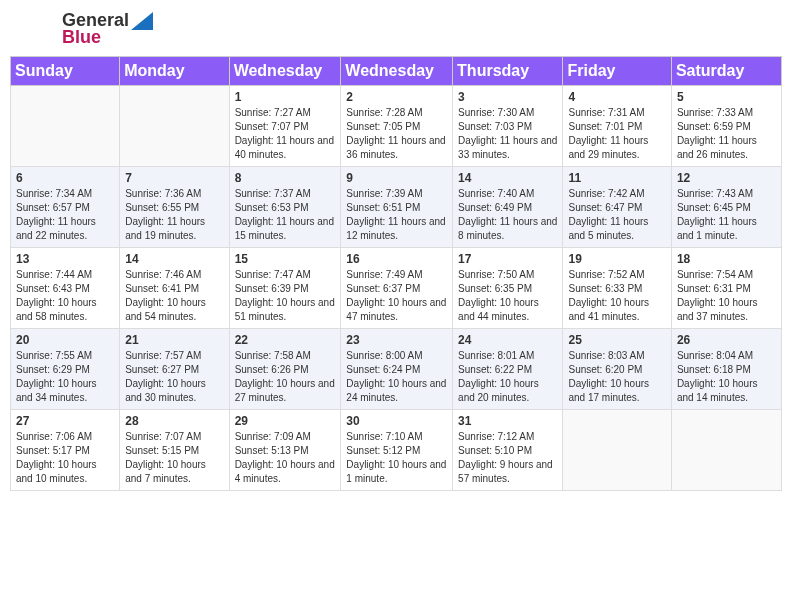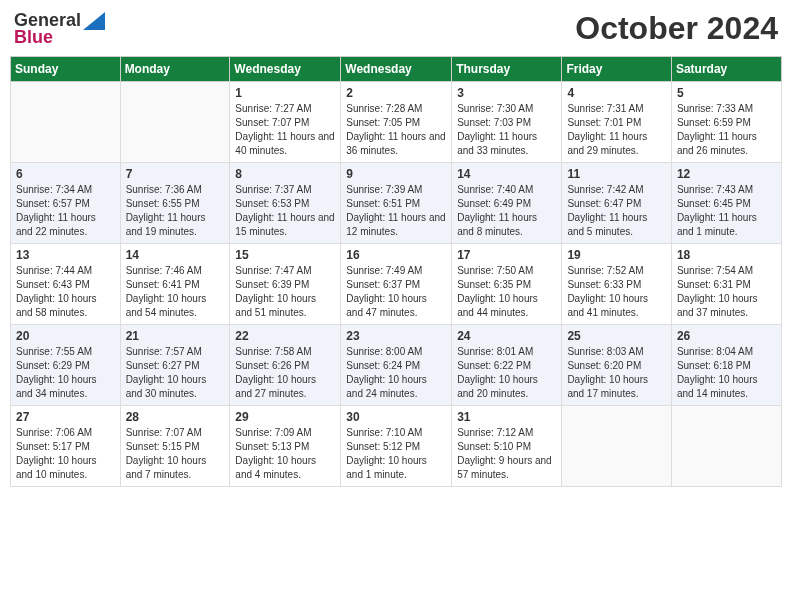--- a/index.html
+++ b/index.html
@@ -14,20 +14,21 @@
       display: flex;
       justify-content: space-between;
       align-items: flex-start;
       margin-bottom: 8px;
       padding: 0 4px;
     }
     .logo {
       display: flex;
       flex-direction: column;
       align-items: flex-start;
+      margin-left: 48px;
     }
     .logo-icon {
       display: inline-block;
       width: 22px;
       height: 18px;
       margin-left: 2px;
       vertical-align: middle;
     }
     .logo-row {
       display: flex;
@@ -44,23 +45,23 @@
     .location-title {
       font-size: 15px;
       color: #555;
     }
     .calendar {
       width: 100%;
       border-collapse: collapse;
       border: 1px solid #ccc;
     }
     .calendar th {
-      background-color: #15803d;
+      background-color: #8b5cf6;
       color: #fff;
-      font-size: 12px;
+      font-size: 16px;
       font-weight: bold;
       padding: 5px 4px;
       text-align: left;
       border: 1px solid #ccc;
     }
     .calendar td {
       vertical-align: top;
       border: 1px solid #ddd;
       padding: 4px 5px;
       font-size: 10px;
@@ -94,21 +95,20 @@
   <div class="logo">
     <div class="logo-row">
       <span style="font-size:18px;font-weight:bold;color:#333;">General</span>
       <svg class="logo-icon" viewBox="0 0 22 18" xmlns="http://www.w3.org/2000/svg">
         <polygon points="0,18 22,0 22,18" fill="#1a6fbf"></polygon>
       </svg>
     </div>
     <span style="font-size:18px;font-weight:bold;color:#be185d;margin-top:-4px;">Blue</span>
   </div>
   <div class="title-block">
-    <div class="month-title">October 2024</div>
   </div>
 </div>
 
 <table class="calendar">
   <thead>
     <tr>
     <th>Sunday</th>
         <th>Monday</th>
         <th>Wednesday</th>
         <th>Wednesday</th>

